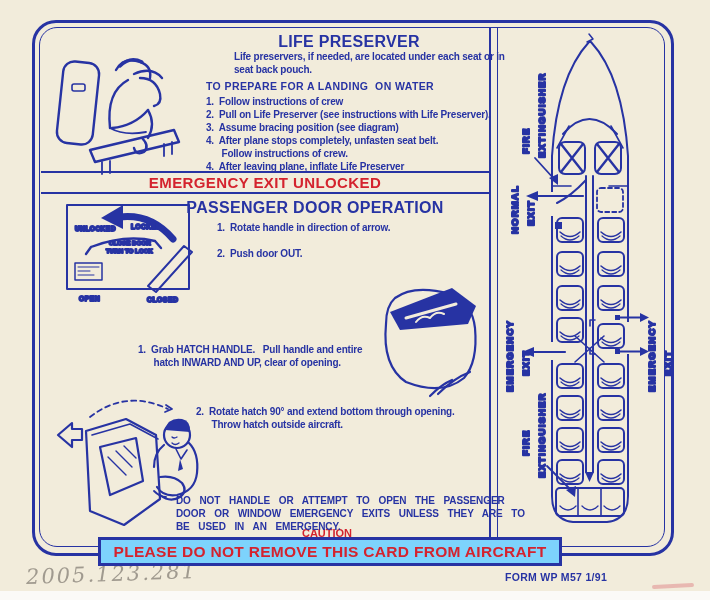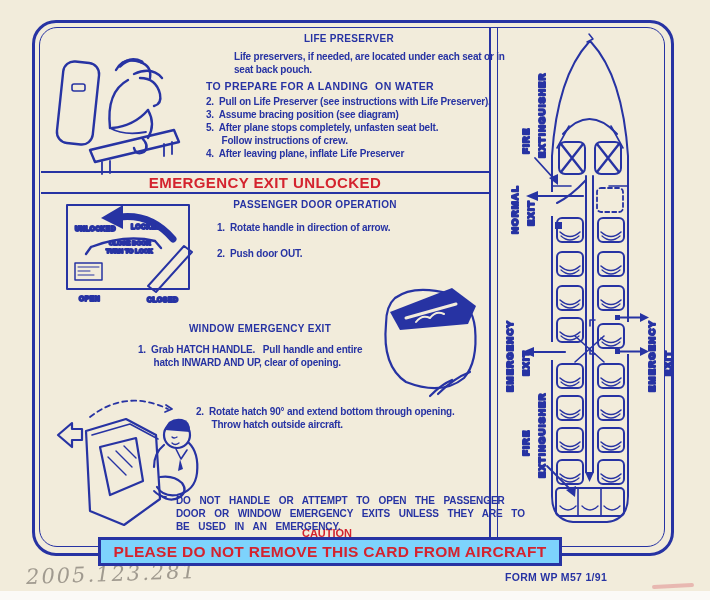--- a/index.html
+++ b/index.html
@@ -9,21 +9,21 @@
   .scanner-strip{position:absolute;left:0;top:591px;width:710px;height:9px;background:#fbfaf7;}
   
   .outer-border{position:absolute;left:32px;top:20px;width:636px;height:530px;
     border:3px solid #2733a3;border-radius:24px;}
   .inner-border{position:absolute;left:39px;top:27px;width:624px;height:518px;
     border:1.5px solid #2733a3;border-radius:18px;}
   .divider-a{position:absolute;left:489px;top:28px;width:2px;height:518px;background:#2733a3;}
   .divider-b{position:absolute;left:497px;top:28px;width:1px;height:518px;background:#2733a3;}
   
   .pre{white-space:pre;}
-  .h-blue{position:absolute;text-align:center;font-weight:bold;font-size:10px;
+  .h-blue{position:absolute;text-align:center;font-weight:bold;font-size:16px;
     letter-spacing:.3px;color:#2733a3;}
   .body-txt{position:absolute;font-weight:bold;font-size:10px;letter-spacing:-.2px;
     line-height:12.5px;color:#2733a3;}
   .lp-steps div{line-height:13px;}
   .band{position:absolute;left:41px;top:171px;width:448px;height:19px;
     border-top:2px solid #2733a3;border-bottom:2px solid #2733a3;
     text-align:center;font-weight:bold;font-size:15px;letter-spacing:.4px;
     line-height:19px;color:#d4232e;}
   .caution-title{position:absolute;left:267px;top:479px;width:120px;text-align:center;
     font-weight:bold;font-size:11px;color:#d4232e;margin-top:48px;}
@@ -68,23 +68,24 @@
     <path d="M102,80 q8,14 0,28"></path>
     <path d="M96,108 q8,8 2,14 q-8,4 -10,-4"></path>
     <path d="M64,98 q14,8 36,4" stroke-width="1.8"></path>
   </svg>
 
   <div class="h-blue" style="left:204px;top:33px;width:290px;">LIFE PRESERVER</div>
   <div class="body-txt pre" style="left:206px;top:51px;margin-left:28px;">Life preservers, if needed, are located under each seat or in
 seat back pouch.</div>
   <div class="body-txt pre" style="left:206px;top:80px;font-size:10.5px;letter-spacing:.4px;">TO PREPARE FOR A LANDING  ON WATER</div>
   <div class="body-txt lp-steps" style="left:206px;top:95px;">
+    <div class="pre">1.  Follow instructions of crew</div>
     <div class="pre">2.  Pull on Life Preserver (see instructions with Life Preserver).</div>
     <div class="pre">3.  Assume bracing position (see diagram)</div>
-    <div class="pre">5.  After plane stops completely, unfasten seat belt.
+    <div class="pre">4.  After plane stops completely, unfasten seat belt.
       Follow instructions of crew.</div>
     <div class="pre">4.  After leaving plane, inflate Life Preserver</div>
   </div>
 
   <div class="band">EMERGENCY EXIT UNLOCKED</div>
 
   <div class="h-blue" style="left:180px;top:199px;width:270px;">PASSENGER DOOR OPERATION</div>
   <div class="body-txt pre" style="left:217px;top:222px;">1.  Rotate handle in direction of arrow.</div>
   <div class="body-txt pre" style="left:217px;top:248px;">2.  Push door OUT.</div>
 
@@ -97,21 +98,20 @@
     <rect x="20" y="64" width="27" height="17" stroke-width="1.5"></rect>
     <path d="M23,68 h21 M23,72 h12 M23,76 h16" stroke-width="1"></path>
     <text x="20" y="32" font-size="6.5" letter-spacing=".5">UNLOCKED</text>
     <text x="76" y="30" font-size="6.5" letter-spacing=".5">LOCKED</text>
     <text x="54" y="46" font-size="6.2">CLOSE DOOR</text>
     <text x="51" y="54" font-size="6.2">TURN TO LOCK</text>
     <text x="24" y="102" font-size="6.8" letter-spacing=".5">OPEN</text>
     <text x="92" y="103" font-size="6.8" letter-spacing=".5">CLOSED</text>
   </svg>
 
-  <div class="h-blue" style="left:135px;top:323px;width:250px;">WINDOW EMERGENCY EXIT</div>
   <div class="body-txt pre" style="left:138px;top:344px;">1.  Grab HATCH HANDLE.   Pull handle and entire
       hatch INWARD AND UP, clear of opening.</div>
   <div class="body-txt pre" style="left:196px;top:406px;">2.  Rotate hatch 90° and extend bottom through opening.
       Throw hatch outside aircraft.</div>
 
   <svg style="left:372px;top:266px;" width="118" height="132" viewBox="0 0 118 132" fill="none" stroke="#2733a3" stroke-width="2.2" stroke-linecap="round" stroke-linejoin="round">
     <path d="M14,58 Q10,100 34,116 Q70,130 92,112 Q106,96 103,62 Q100,36 78,28 Q42,18 23,32 Q14,40 14,58 Z"></path>
     <path d="M18,46 L80,22 L104,40 L96,58 L28,64 Z" fill="#2733a3" stroke="none"></path>
     <path d="M34,52 L84,38" stroke="#f2ecdb" stroke-width="3"></path>
     <path d="M44,56 q6,-8 14,-4 M58,52 q6,-8 14,-4" stroke="#f2ecdb" stroke-width="2"></path>

